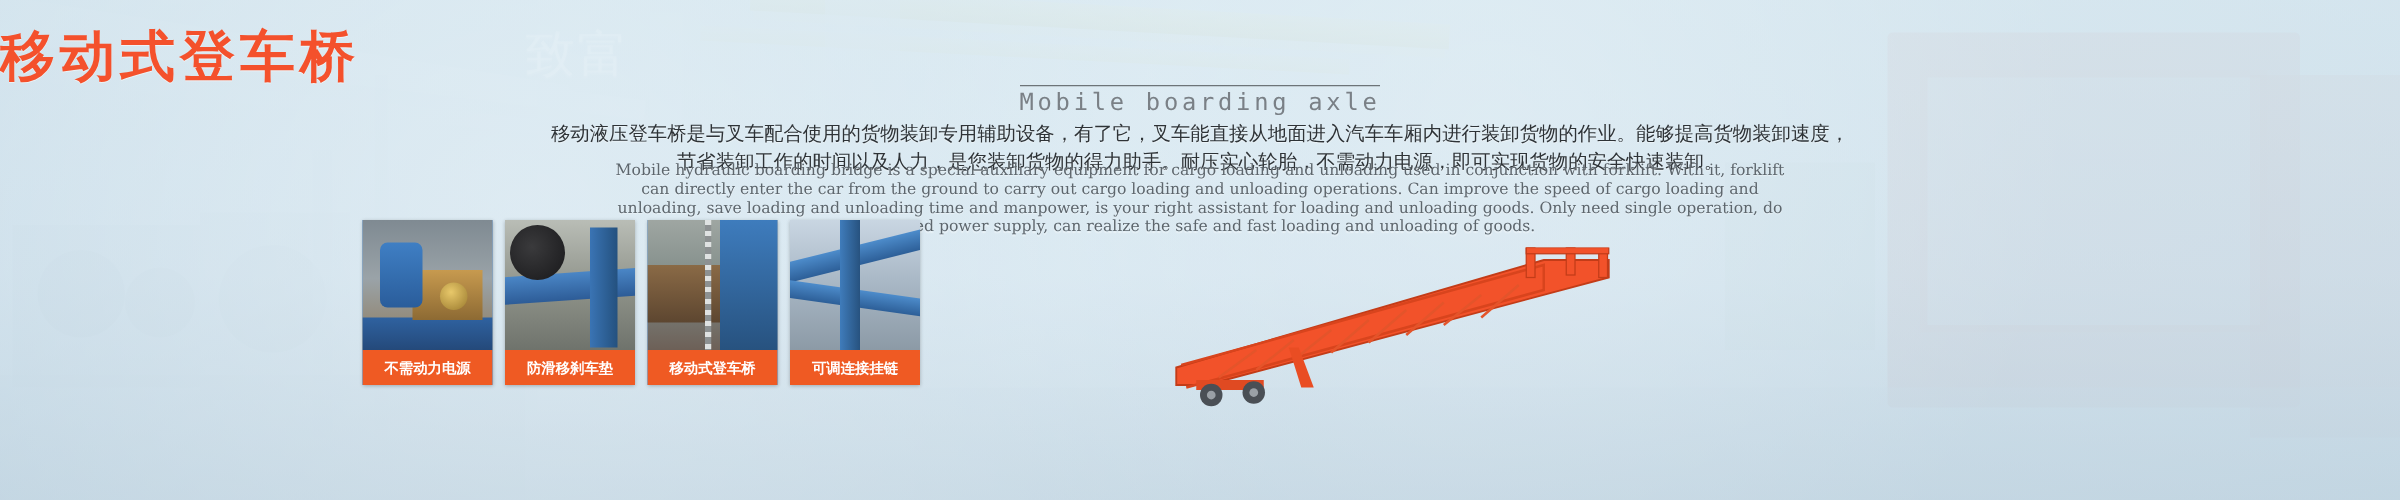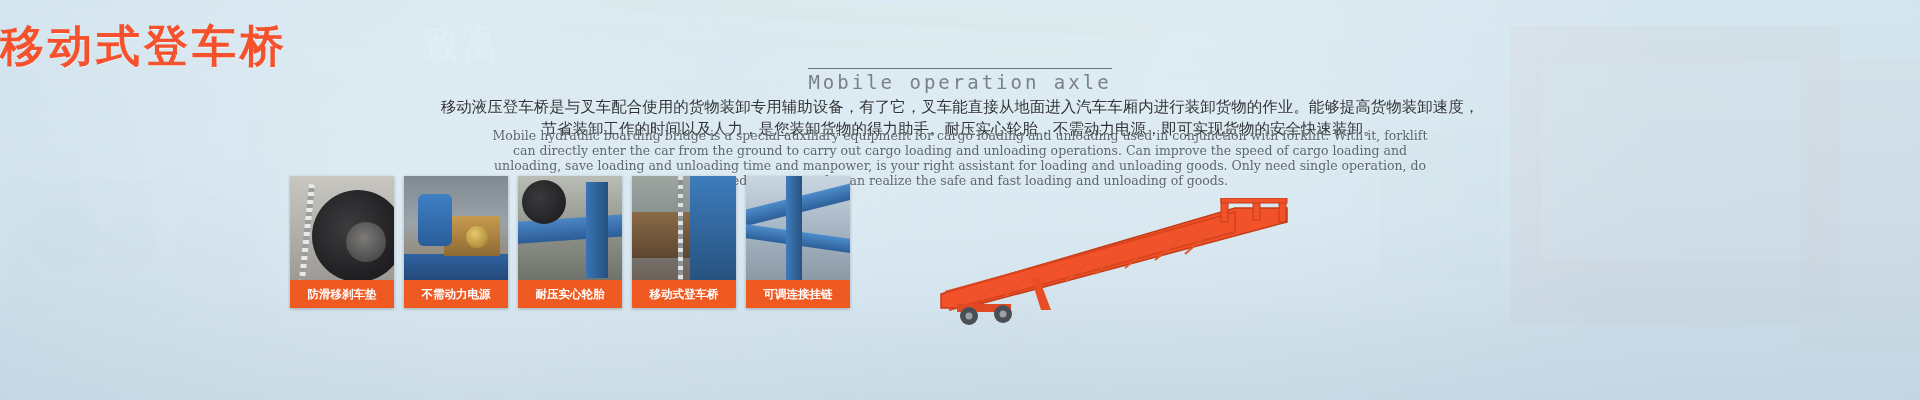--- a/index.html
+++ b/index.html
@@ -294,43 +294,33 @@
 
       <polygon points="96,80 104,80 116,112 106,112" fill="#e94d23"></polygon>
     </svg>
   </div>
 
   <div class="content">
 
     <div class="title">移动式登车桥</div>
 
     <div class="subwrap">
-      <div class="subline">Mobile operation axle</div>
+      <div class="subline">Mobile boarding axle</div>
     </div>
 
     <div class="desc-cn">
       <span class="l1">移动液压登车桥是与叉车配合使用的货物装卸专用辅助设备，有了它，叉车能直接从地面进入汽车车厢内进行装卸货物的作业。能够提高货物装卸速度，</span>
       <span class="l2">节省装卸工作的时间以及人力，是您装卸货物的得力助手。耐压实心轮胎，不需动力电源，即可实现货物的安全快速装卸。</span>
     </div>
 
     <div class="desc-en">Mobile hydraulic boarding bridge is a special auxiliary equipment for cargo loading and unloading used in conjunction with forklift. With it, forklift can directly enter the car from the ground to carry out cargo loading and unloading operations. Can improve the speed of cargo loading and unloading, save loading and unloading time and manpower, is your right assistant for loading and unloading goods. Only need single operation, do not need power supply, can realize the safe and fast loading and unloading of goods.</div>
   </div>
 
   <div class="thumbs">
 
-    <div class="thumb">
-      <div class="photo">
-        <div class="ph ph1">
-          <div class="tire"></div>
-            <div class="hub"></div>
-            <div class="chain"></div>
-        </div>
-      </div>
-      <div class="cap">防滑移刹车垫</div>
-    </div>
 
     <div class="thumb">
       <div class="photo">
         <div class="ph ph2">
           <div class="base"></div>
             <div class="body"></div>
             <div class="pump"></div>
             <div class="knob"></div>
         </div>
       </div>
@@ -339,21 +329,21 @@
 
 
     <div class="thumb">
       <div class="photo">
         <div class="ph ph4">
           <div class="beam"></div>
             <div class="post"></div>
             <div class="tire2"></div>
         </div>
       </div>
-      <div class="cap">耐压实心轮胎</div>
+      <div class="cap">防滑移刹车垫</div>
     </div>
 
     <div class="thumb">
       <div class="photo">
         <div class="ph ph5">
           <div class="rust"></div>
             <div class="blue"></div>
             <div class="chn"></div>
         </div>
       </div>

